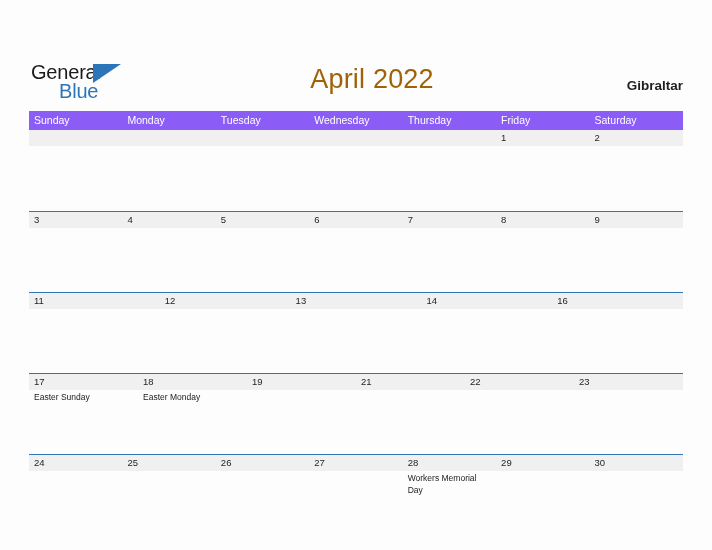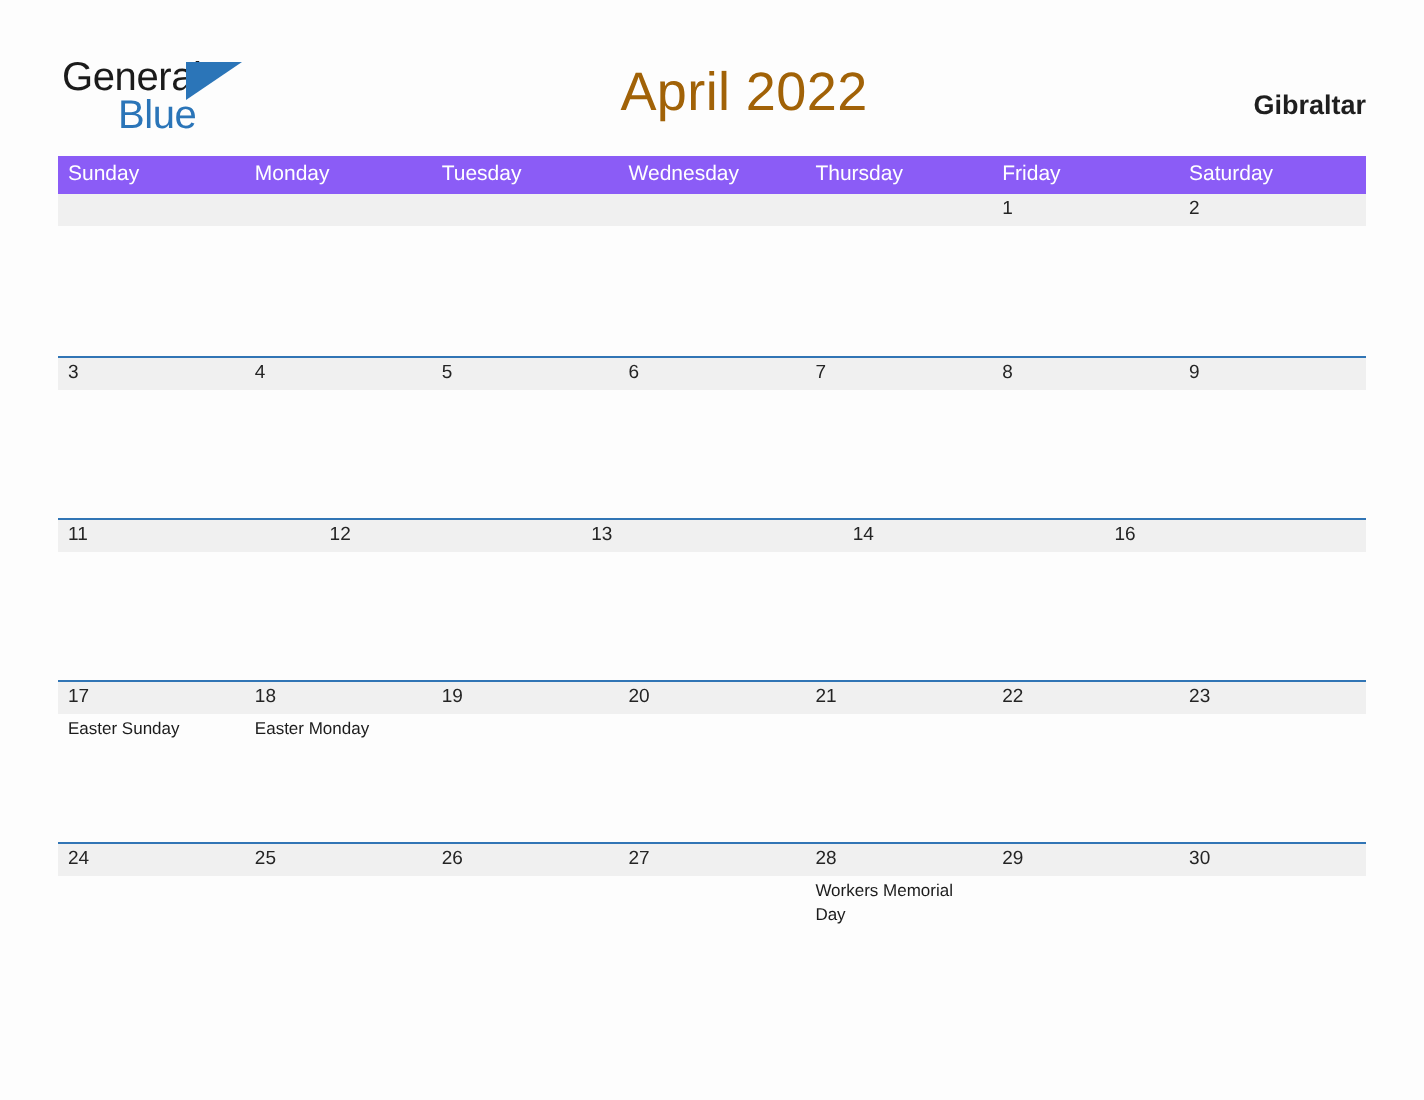--- a/index.html
+++ b/index.html
@@ -11,20 +11,21 @@
     height: 550px;
     background: #fdfdfd;
     font-family: "Liberation Sans", sans-serif;
     overflow: hidden;
   }
   .page {
     position: relative;
     width: 712px;
     height: 452px;
     box-sizing: border-box;
+    margin-top: 33px;
   }
 
   
   .header {
     position: absolute;
     left: 0;
     top: 0;
     width: 712px;
     height: 78px;
   }
@@ -266,23 +267,20 @@
               <div class="day-event">Easter Sunday</div>
             </div>
             <div class="day-cell">
               <span class="day-number">18</span>
               <div class="day-event">Easter Monday</div>
             </div>
             <div class="day-cell">
               <span class="day-number">19</span>
             </div>
             <div class="day-cell">
-              <span class="day-number">20</span>
-            </div>
-            <div class="day-cell">
               <span class="day-number">21</span>
             </div>
             <div class="day-cell">
               <span class="day-number">22</span>
             </div>
             <div class="day-cell">
               <span class="day-number">23</span>
             </div>
           </div>
         </div>

